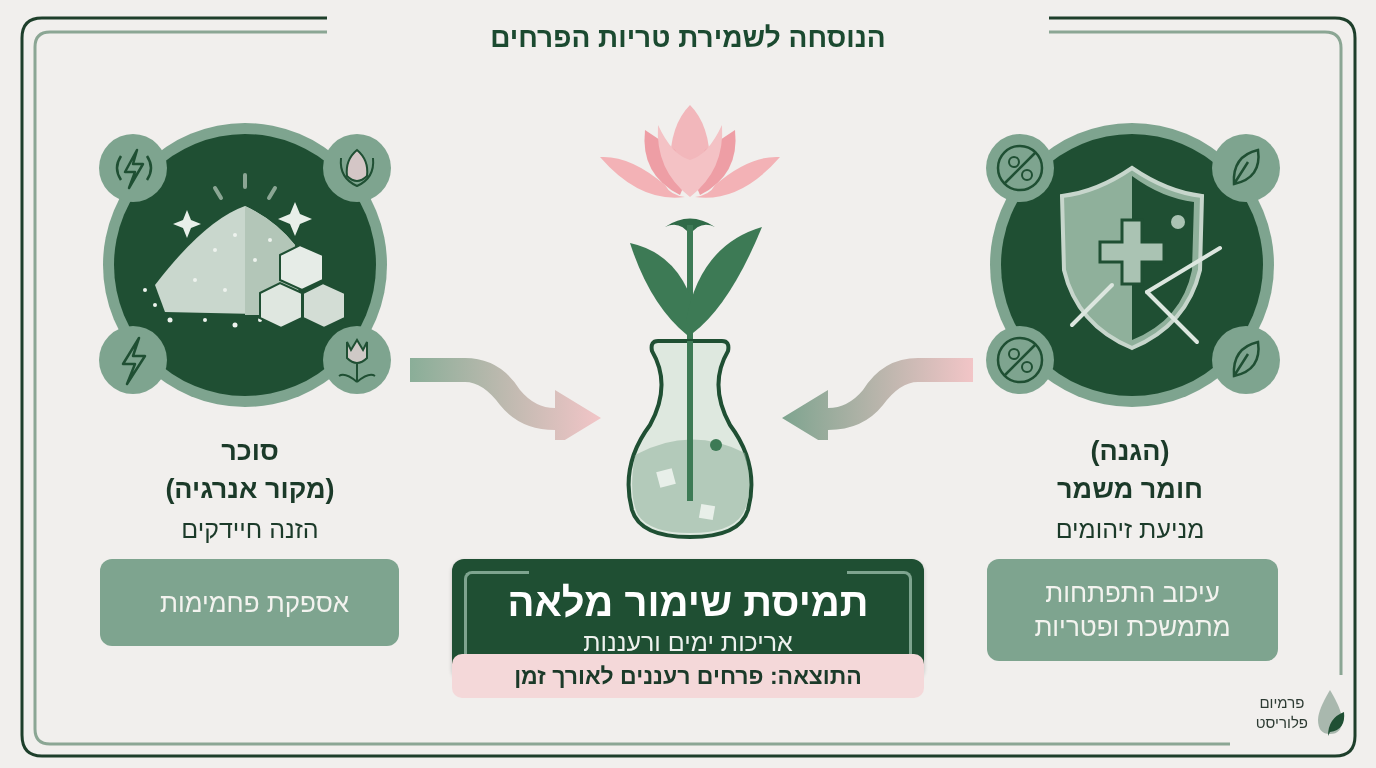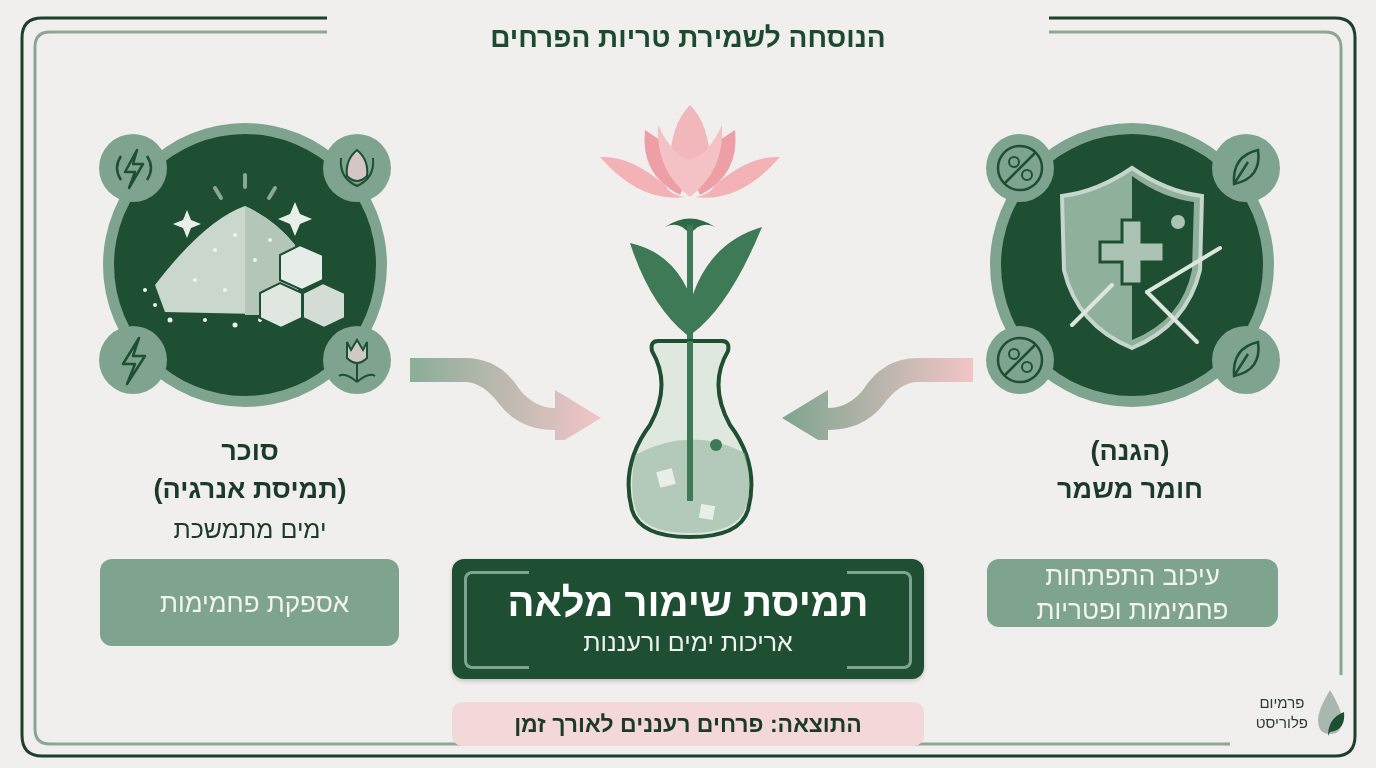--- a/index.html
+++ b/index.html
@@ -30,21 +30,21 @@
     box-shadow:0 2px 4px rgba(0,0,0,0.2);
     display:flex; flex-direction:column; align-items:center; justify-content:center;
     color:#ffffff; font-family:"Liberation Sans", sans-serif;
   }
   .main-title { font-size:40px; font-weight:bold; line-height:46px; }
   .main-sub { font-size:25px; line-height:34px; color:#eef1ee; }
   .bracket { position:absolute; border:3px solid #7ea48f; width:62px; height:92px; top:12px; }
   .bracket.l { left:12px; border-right:none; border-radius:8px 0 0 8px; }
   .bracket.r { right:12px; border-left:none; border-radius:0 8px 8px 0; }
   .result-box {
-    left:452px; top:702px; width:472px; height:44px;
+    left:452px; top:654px; width:472px; height:44px;
     background:#f4d8d9; border-radius:10px;
     display:flex; align-items:center; justify-content:center;
     font-family:"Liberation Sans", sans-serif; font-weight:bold;
     font-size:23px; color:#1b3a29;
   }
   .brand { right:30px; top:688px; display:flex; align-items:center; gap:6px; }
   .brand-text { font-family:"Liberation Sans", sans-serif; font-size:15px; line-height:20px; color:#2d3b33; text-align:center; }
 </style>
 </head>
 <body>
@@ -194,34 +194,35 @@
   <path d="M68,246 L132,246 Q140,246 138,256 Q118,290 140,330 Q170,370 158,415 Q150,442 100,442 Q50,442 42,415 Q30,370 60,330 Q82,290 62,256 Q60,246 68,246Z" fill="rgba(205,225,212,0.55)" stroke="#1f4f33" stroke-width="4"></path>
   <path d="M45,360 Q100,330 155,358 Q165,400 152,420 Q140,438 100,438 Q60,438 48,420 Q38,400 45,360Z" fill="rgba(143,176,155,0.55)"></path>
   <rect x="97" y="246" width="6" height="160" fill="#3d7a55"></rect>
   <rect x="68" y="375" width="16" height="16" fill="#e8efe9" transform="rotate(-15 76 383)"></rect>
   <rect x="110" y="410" width="14" height="14" fill="#e8efe9" transform="rotate(10 117 417)"></rect>
   <circle cx="126" cy="350" r="6" fill="#3d7a55"></circle>
 </svg>
 
 <div class="abs label-block" style="left:100px;top:432px;width:300px;">
   <div class="label-title">סוכר</div>
-  <div class="label-title">(תמיסת אנרגיה)</div>
-  <div class="label-sub">ימים מתמשכת</div>
+  <div class="label-title">(מקור אנרגיה)</div>
+  <div class="label-sub">הזנה חיידקים</div>
 </div>
 <div class="abs info-box" style="left:100px;top:559px;width:289px;height:87px;padding-left:10px;">
   <div>אספקת פחמימות</div>
 </div>
 
 <div class="abs label-block" style="left:980px;top:432px;width:300px;">
   <div class="label-title">(הגנה)</div>
   <div class="label-title">חומר משמר</div>
-</div>
-<div class="abs info-box" style="left:987px;top:559px;width:291px;height:68px;">
+  <div class="label-sub">מניעת זיהומים</div>
+</div>
+<div class="abs info-box" style="left:987px;top:559px;width:291px;height:102px;">
   <div>עיכוב התפתחות</div>
-  <div>פחמימות ופטריות</div>
+  <div>מתמשכת ופטריות</div>
 </div>
 
 <div class="abs main-box">
   <div class="bracket l"></div>
   <div class="bracket r"></div>
   <div class="main-title">תמיסת שימור מלאה</div>
   <div class="main-sub">אריכות ימים ורעננות</div>
 </div>
 
 <div class="abs result-box">

